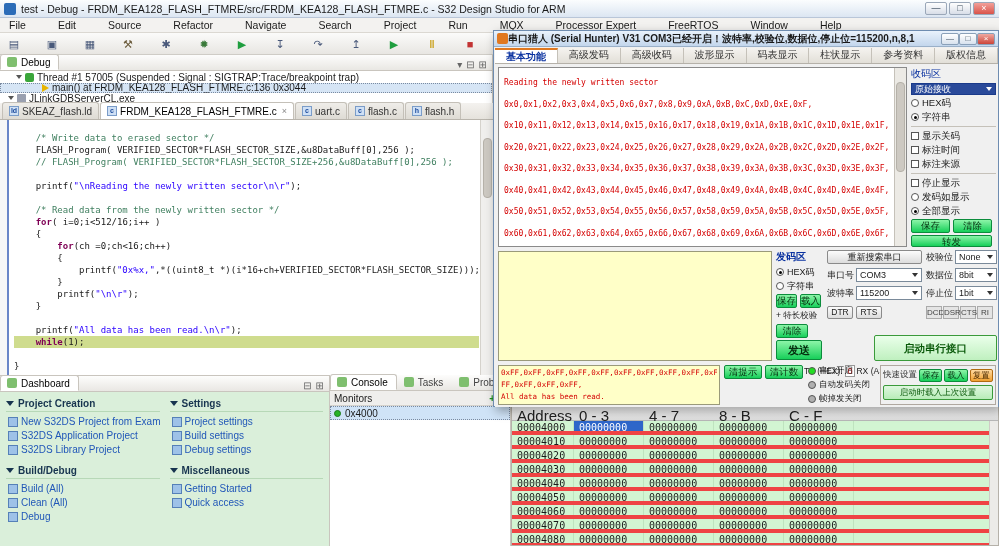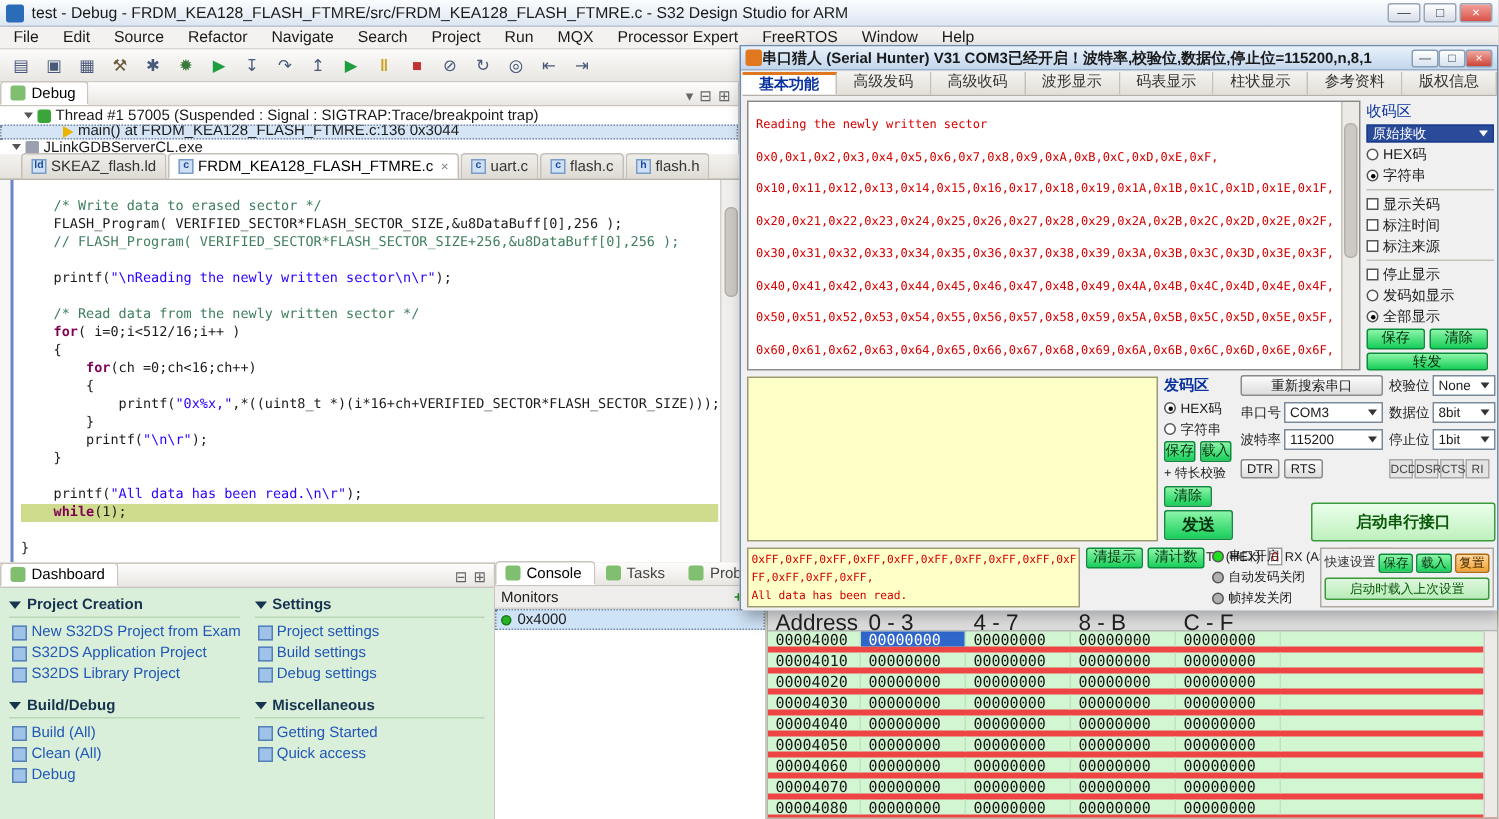--- a/index.html
+++ b/index.html
@@ -8,21 +8,21 @@
 
 .t-bar{left:0;top:0;width:999px;height:18px;background:linear-gradient(#fbfdfe,#dce6f2);border-bottom:1px solid #b9c6d8;display:flex;align-items:center;gap:5px;padding:0 4px}
 .app-ic{width:12px;height:12px;background:#2b6cb8;border-radius:2px;flex:0 0 auto}
 .t-txt{font-size:10.5px;white-space:nowrap;overflow:hidden;flex:1}
 .winb{display:flex;gap:2px}
 .wb{width:22px;height:13px;border:1px solid #9aa7b8;background:linear-gradient(#fefefe,#d8dee8);font-size:9px;text-align:center;line-height:11px;border-radius:2px;color:#345}
 .wb.close{background:linear-gradient(#f2a099,#d9534a);color:#fff}
 .m-bar{left:0;top:18px;width:999px;height:15px;background:#f3f2f0;border-bottom:1px solid #dbd8d2;display:flex;align-items:center;padding-left:2px}
 .m-item{padding:0 7px;font-size:10.5px;white-space:nowrap}
 .tool{left:0;top:33px;width:999px;height:22px;background:linear-gradient(#fbfbfa,#e8e6e2);border-bottom:1px solid #cfccc6;display:flex;align-items:center;padding-left:4px}
-.toolwrap{display:flex;gap:2px;align-items:center}
+.toolwrap{display:flex;gap:18px;align-items:center}
 .tbtn{width:20px;height:18px;text-align:center;line-height:17px;font-size:11px;color:#49597a;border:1px solid transparent;border-radius:2px;background:transparent}
 .tbtn[data-name="run-icon"],.tbtn[data-name="resume-icon"]{color:#1f9e3f}
 .tbtn[data-name="terminate-icon"]{color:#c23333}
 .tbtn[data-name="suspend-icon"]{color:#caa21e;font-weight:bold}
 .tbtn[data-name="debug-icon"]{color:#3a7a3a}
 .tbtn[data-name="build-icon"]{color:#6a5a3a}
 
 .strip{background:linear-gradient(#fdfdfc,#e9e7e3);border-bottom:1px solid #c9c5be;display:flex;align-items:flex-end;height:16px}
 .ptab{padding:0 8px 0 6px;font-size:10px;color:#444;display:flex;gap:4px;align-items:center;height:16px;border:1px solid transparent;white-space:nowrap}
 .ptab.active{background:#fff;border-color:#c9c5be;border-bottom-color:#fff;color:#000;border-radius:3px 3px 0 0}
@@ -33,21 +33,21 @@
 .dbg-body{position:absolute;left:0;top:16px;right:0;bottom:0;background:#fff;font-size:10px;overflow:hidden;padding-top:1px}
 .trow{height:10.5px;display:flex;align-items:center;gap:3px;white-space:nowrap;overflow:hidden}
 .i0{padding-left:8px}.i1{padding-left:16px}.i2{padding-left:42px}
 .exp{width:0;height:0;border-left:3.5px solid transparent;border-right:3.5px solid transparent;border-top:4.5px solid #555;flex:0 0 auto}
 .nicon{width:9px;height:9px;flex:0 0 auto}
 .nicon.thread{background:#3aa63a;border-radius:2px}
 .nicon.frame{width:0;height:0;border-top:4px solid transparent;border-bottom:4px solid transparent;border-left:7px solid #e8b400;background:none}
 .nicon.proc{background:#9aa0b0;border-radius:1px}
 .selrow{background:#d6e5f5;outline:1px dotted #7a8aa0;outline-offset:-1px}
 
-.etabs{left:0;top:103px;width:531px;height:17px;background:linear-gradient(#f4f2ef,#e5e2dc);border-bottom:1px solid #b9b5ad;display:flex;align-items:flex-end;padding-left:14px}
+.etabs{left:0;top:103px;width:531px;height:17px;background:linear-gradient(#f4f2ef,#e5e2dc);border-bottom:1px solid #b9b5ad;display:flex;align-items:flex-end;padding-left:2px}
 .etabwrap{display:flex;align-items:flex-end}
 .etab{height:17px;display:flex;align-items:center;gap:3px;padding:0 6px;font-size:10px;color:#333;border:1px solid #c4c0b8;border-bottom:none;background:linear-gradient(#efede9,#dedbd4);border-radius:3px 3px 0 0;margin-right:1px;white-space:nowrap}
 .etab.active{background:#fff;color:#000}
 .ficon{width:10px;height:10px;background:#cfe0f5;border:1px solid #7a9cc8;color:#1a4a9c;font-size:7px;line-height:8px;text-align:center;font-weight:bold;flex:0 0 auto}
 .tclose{display:none;color:#888;font-size:9px;margin-left:2px}
 .etab.active .tclose{display:inline}
 .editor{left:0;top:120px;width:493px;height:255px;background:#fff;overflow:hidden}
 .gutter{position:absolute;left:0;top:0;width:9px;height:100%;background:#f7f7f7;border-right:2px solid #6a86c8}
 .code{position:absolute;left:14px;top:12px;right:14px;font-family:"DejaVu Sans Mono",monospace;font-size:9px;line-height:12px;white-space:pre;overflow:hidden}
 .cl{height:12px;position:relative}

